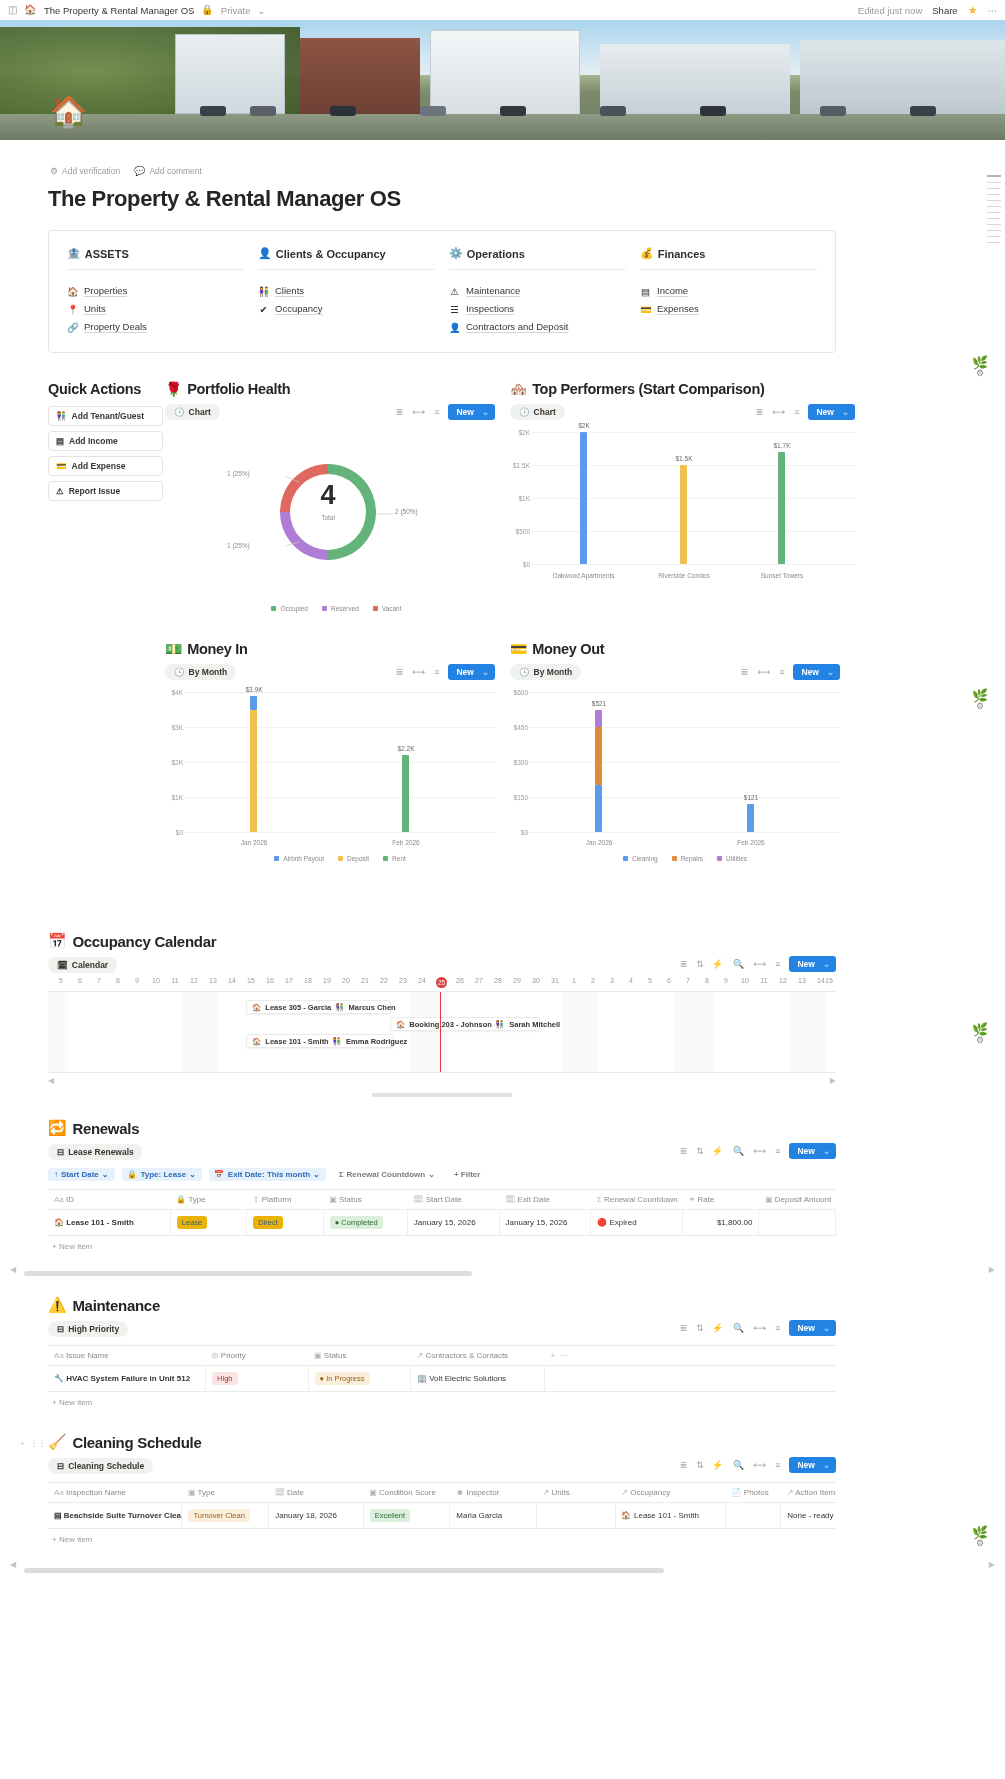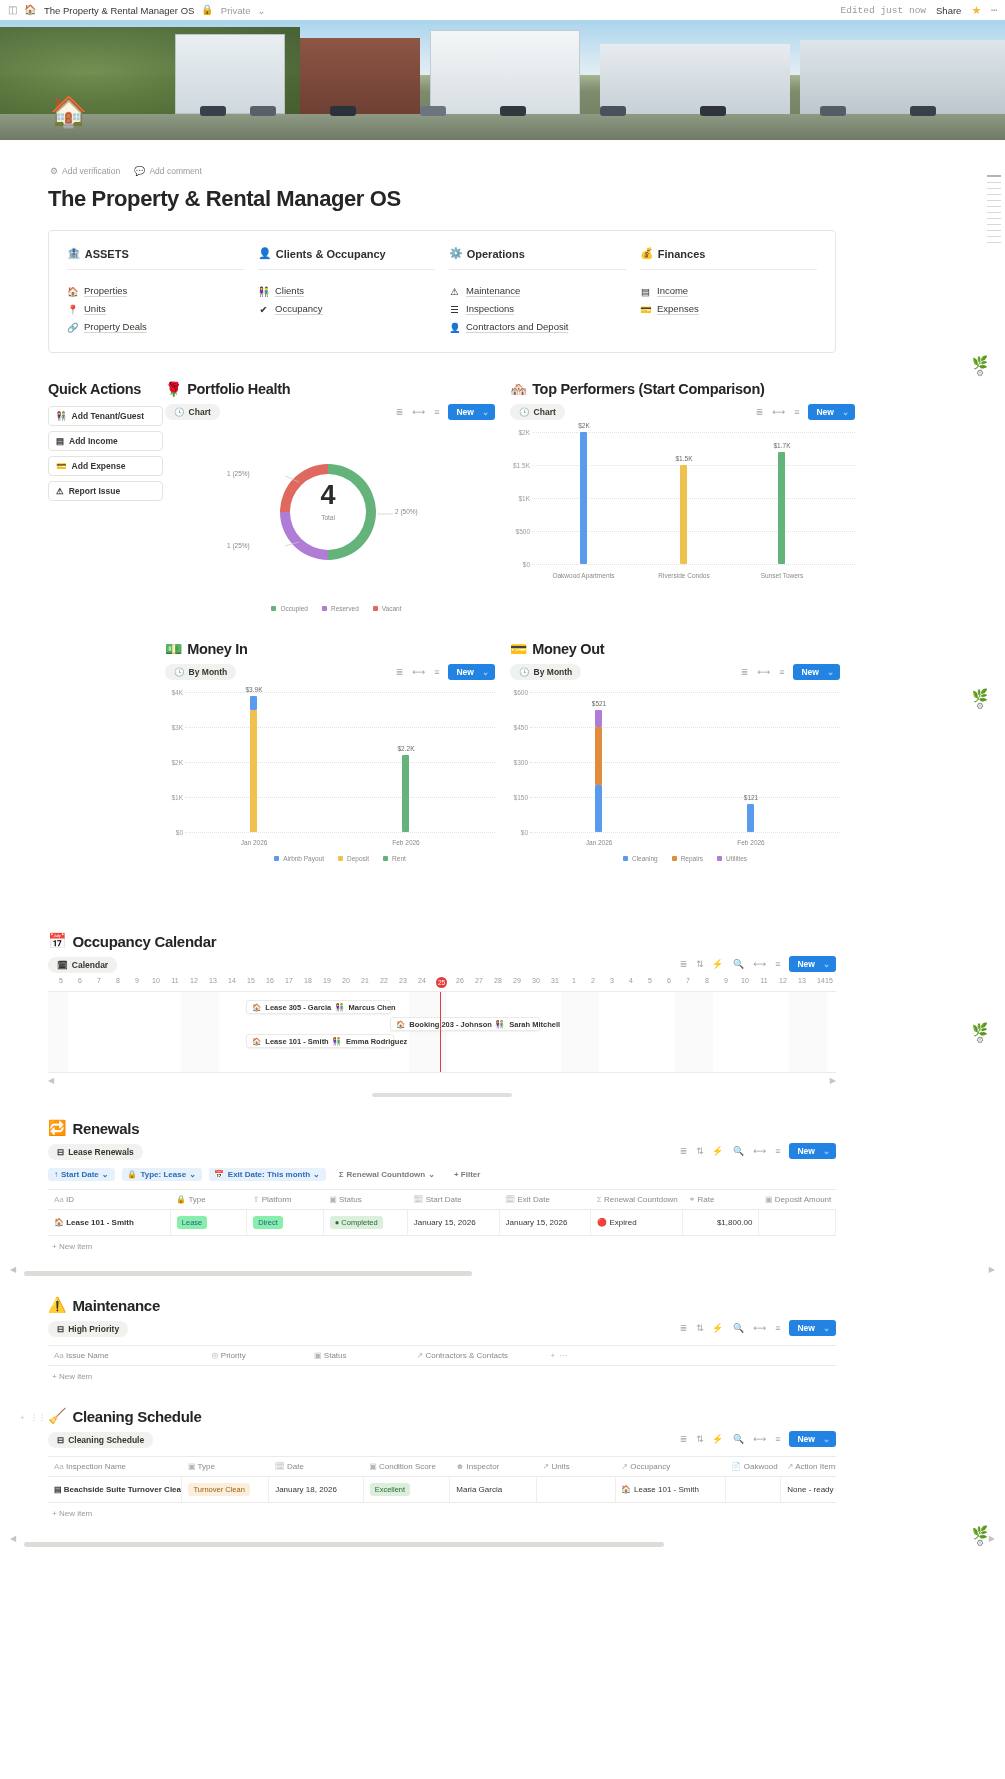--- a/index.html
+++ b/index.html
@@ -17,21 +17,21 @@
   .topbar {
     height: 20px; display: flex; align-items: center;
     padding: 0 8px; font-size: 9.5px; color: #5f5e5b;
     border-bottom: 0px;
   }
   .topbar .left { display: flex; align-items: center; gap: 7px; }
   .topbar .right { margin-left: auto; display: flex; align-items: center; gap: 10px; }
   .tb-icon { color: #9b9a97; font-size: 10px; line-height: 1; display:inline-block; }
   .tb-title { color: #37352f; font-size: 9.5px; }
   .tb-private { color: #9b9a97; font-size: 9.5px; }
-  .tb-muted { color: #9b9a97; font-family: Liberation Mono, monospace; }
+  .tb-muted { color: #9b9a97; }
   .star { color: #f5b73d; font-size: 11px; }
 
   
   .cover {
     height: 120px; width: 1005px; position: relative; overflow: hidden;
     background:
       linear-gradient(180deg, #bfe0f2 0%, #d8eaf4 22%, #cfd9c8 34%, #9fae8c 48%, #7d8a6b 60%, #6f7c5e 100%);
   }
   .cover .sky { position:absolute; inset:0 0 auto 0; height:46%;
     background: linear-gradient(180deg,#a9d4ec 0%,#cfe5f2 60%,#e3eef2 100%); }
@@ -148,21 +148,21 @@
     font-size: 8px; font-weight: 500; color: #8b8a87; text-align: left;
     padding: 5px 6px; border-bottom: 1px solid #eceae8; border-top: 1px solid #eceae8;
     white-space: nowrap; overflow:hidden;
   }
   table.grid td {
     font-size: 8px; color: #37352f; padding: 6px 6px; border-bottom: 1px solid #eceae8;
     border-right: 1px solid #f0efed; white-space: nowrap; overflow: hidden;
   }
   table.grid td.first { font-weight: 600; }
   .tag { display:inline-block; border-radius:3px; padding:2px 5px; font-size:7.5px; }
-  .tag-blue { background:#86efac; color:#2f5d8c;text-align:center; }
+  .tag-blue { background:#eab308; color:#2f5d8c;text-align:center; }
   .tag-green { background:#dbefdc; color:#2a6b33; }
   .tag-orange { background:#fbeedb; color:#9a6318; }
   .tag-red { background:#fbe4e4; color:#a33; }
   .tag-yellow { background:#fbf3db; color:#87702a; }
   .newitem { font-size:8px; color:#9b9a97; padding:6px 0 0 4px; }
   .scroll-arrows { display:flex; justify-content:space-between; font-size:8px; color:#c5c4c1; }
 
   
   .float-w { position:absolute; right:10px; width:30px; text-align:center; color:#8a8a87; }
   .float-w .top { font-size:13px; }
@@ -790,20 +790,27 @@
         <thead>
             <tr>
           <th><span style="color:#b5b4b1">Aa</span> <span>Issue Name</span></th>
           <th><span style="color:#b5b4b1">◎</span> <span>Priority</span></th>
           <th><span style="color:#b5b4b1">▣</span> <span>Status</span></th>
           <th><span style="color:#b5b4b1">↗</span> <span>Contractors &amp; Contacts</span></th>
           <th><span style="color:#b5b4b1">+&nbsp;&nbsp;⋯</span></th>
         </tr>
           </thead>
         <tbody>
+          <tr>
+            <td class="first">🔧 <span>HVAC System Failure in Unit 512</span></td>
+            <td><span class="tag tag-red">High</span></td>
+            <td><span class="tag tag-orange">● <span>In Progress</span></span></td>
+            <td>🏢 <span>Volt Electric Solutions</span></td>
+            <td style="border-right:none"></td>
+          </tr>
         </tbody>
       </table>
       <div class="newitem">+ <span>New item</span></div>
     </div>
 
     <div class="db" style="margin-top:26px; position:relative;">
       <span class="divider-handle" style="left:-28px; top:6px;">+</span>
       <span class="divider-handle" style="left:-18px; top:6px;">⋮⋮</span>
       <h2>
         <span>🧹</span>
@@ -842,21 +849,21 @@
         </colgroup>
         <thead>
             <tr>
           <th><span style="color:#b5b4b1">Aa</span> <span>Inspection Name</span></th>
           <th><span style="color:#b5b4b1">▣</span> <span>Type</span></th>
           <th><span style="color:#b5b4b1">🗓</span> <span>Date</span></th>
           <th><span style="color:#b5b4b1">▣</span> <span>Condition Score</span></th>
           <th><span style="color:#b5b4b1">☻</span> <span>Inspector</span></th>
           <th><span style="color:#b5b4b1">↗</span> <span>Units</span></th>
           <th><span style="color:#b5b4b1">↗</span> <span>Occupancy</span></th>
-          <th><span style="color:#b5b4b1">📄</span> <span>Oakwood</span></th>
+          <th><span style="color:#b5b4b1">📄</span> <span>Photos</span></th>
           <th><span style="color:#b5b4b1">↗</span> <span>Action Items</span></th>
         </tr>
           </thead>
         <tbody>
             <tr>
           <td class="first">▤ <span>Beachside Suite Turnover Clean</span></td>
           <td><span class="tag tag-orange">Turnover Clean</span></td>
           <td>January 18, 2026</td>
           <td><span class="tag tag-green">Excellent</span></td>
           <td>Maria Garcia</td>

